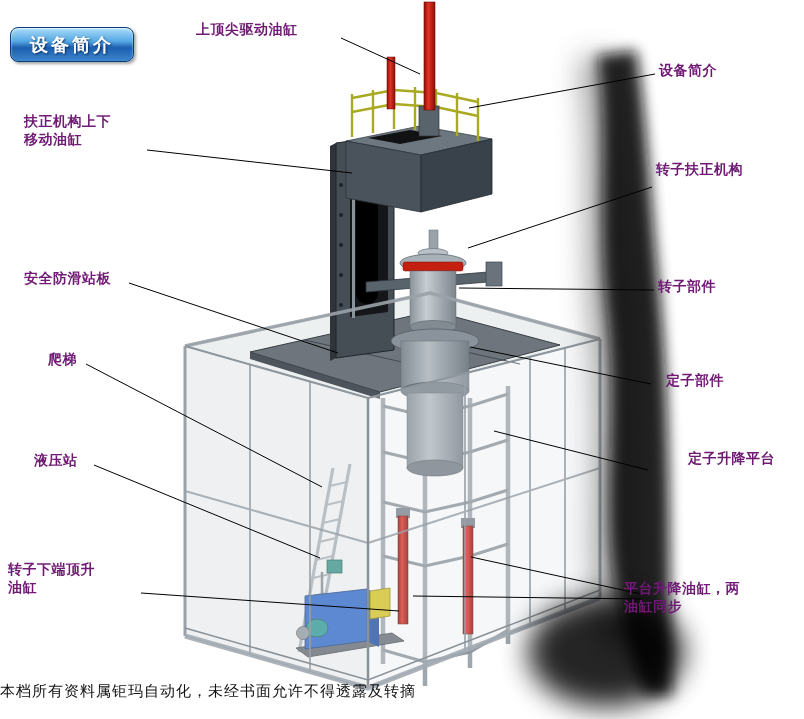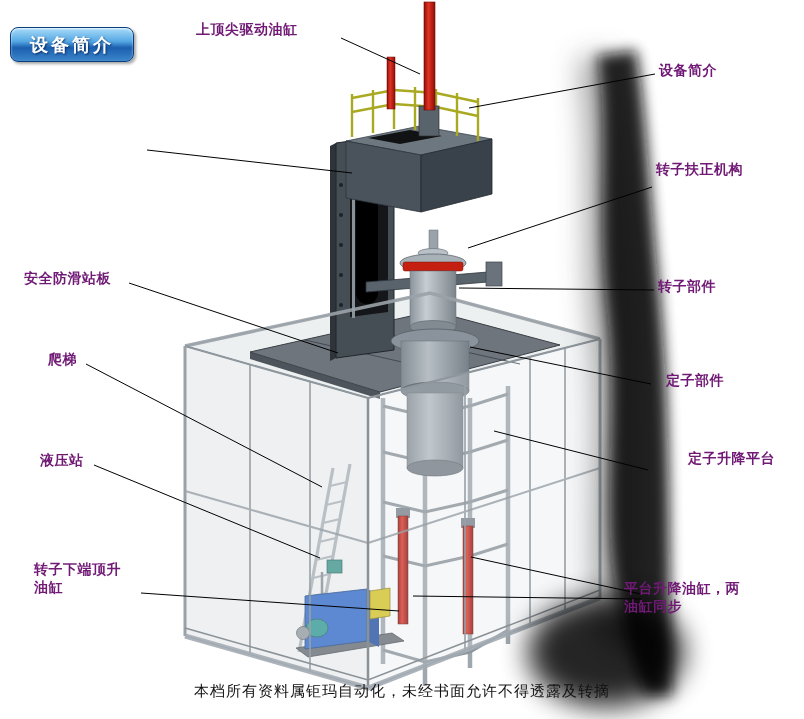--- a/index.html
+++ b/index.html
@@ -7,21 +7,21 @@
   body{position:relative;font-family:"Liberation Sans","DejaVu Sans",sans-serif}
   #stage{position:absolute;inset:0;width:804px;height:719px}
   .machine-svg{position:absolute;left:0;top:0}
   .callout{position:absolute;font-size:14px;line-height:1.32;color:#701a75;font-weight:700;letter-spacing:.5px}
   .nowrap{white-space:nowrap}
   .badge{position:absolute;left:10px;top:27px;width:124px;height:35px;border-radius:8px;
     background:linear-gradient(180deg,#a8dcf8 0%,#56a8e4 40%,#1b5fae 60%,#3c86cc 100%);
     border:1px solid #0c3e7c;box-shadow:2px 2px 3px rgba(0,0,0,.35), inset 0 1px 2px rgba(255,255,255,.8);
     display:flex;align-items:center;justify-content:center}
   .badge span{color:#fff;font-size:18px;font-weight:bold;letter-spacing:3px;text-shadow:1px 1px 2px rgba(0,30,80,.8)}
-  .footer{position:absolute;left:0;right:0;top:682px;text-align:center;font-size:15px;color:#111;letter-spacing:1px}
+  .footer{position:absolute;left:0;right:0;top:682px;text-align:left;font-size:15px;color:#111;letter-spacing:1px}
 </style>
 </head>
 <body>
 
 <div id="stage">
 
   <svg class="machine-svg" width="804" height="719" viewBox="0 0 804 719">
     <defs>
       <linearGradient id="gRotor" x1="0" y1="0" x2="1" y2="0">
         <stop offset="0" stop-color="#8c949b"></stop>
@@ -208,25 +208,26 @@
       <path d="M641,599 L413,596"></path>
     </g>
   </svg>
 
   <div class="badge">
     <span>设备简介</span>
   </div>
 
   <div class="callout" style="left:196px;top:20px;width:112px">上顶尖驱动油缸</div>
   <div class="callout nowrap" style="left:659px;top:61px">设备简介</div>
+  <div class="callout" style="left:24px;top:112px;width:96px">扶正机构上下移动油缸</div>
   <div class="callout" style="left:656px;top:160px;width:96px">转子扶正机构</div>
   <div class="callout nowrap" style="left:24px;top:269px">安全防滑站板</div>
   <div class="callout nowrap" style="left:658px;top:277px">转子部件</div>
   <div class="callout nowrap" style="left:48px;top:350px">爬梯</div>
   <div class="callout nowrap" style="left:666px;top:371px">定子部件</div>
-  <div class="callout nowrap" style="left:40px;top:451px">液压站</div>
+  <div class="callout nowrap" style="left:34px;top:451px">液压站</div>
   <div class="callout" style="left:688px;top:449px;width:96px">定子升降平台</div>
-  <div class="callout" style="left:34px;top:560px;width:96px">转子下端顶升油缸</div>
+  <div class="callout" style="left:8px;top:560px;width:96px">转子下端顶升油缸</div>
   <div class="callout" style="left:624px;top:579px;width:128px">平台升降油缸，两油缸同步</div>
 
   <div class="footer">本档所有资料属钜玛自动化，未经书面允许不得透露及转摘</div>
 
 </div>
 
 </body></html>

